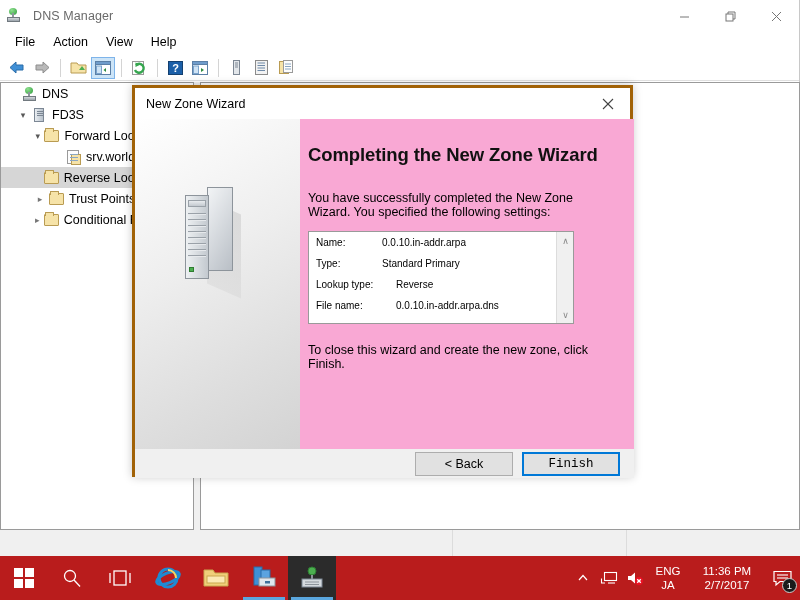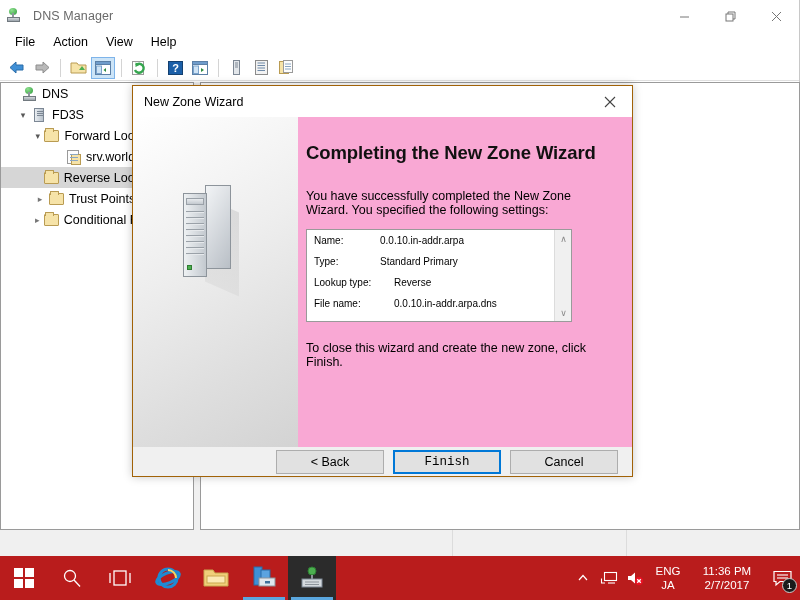--- a/index.html
+++ b/index.html
@@ -152,21 +152,21 @@
     position: absolute; left: 0; top: 530px; width: 800px; height: 26px;
     background: #f0f0f0; display: flex; align-items: center;
   }
   .sb-cell { height: 26px; border-left: 1px solid #dcdcdc; }
 
   
   #wizard {
     position: absolute; left: 132px; top: 85px;
     width: 501px; height: 392px;
     background: #f0f0f0;
-    border: 1px solid #a16207;
+    border: 3px solid #a16207;
     box-shadow: 0 0 9px rgba(0,0,0,.22);
   }
   #wiz-title {
     height: 31px; background: #ffffff; position: relative;
     display: flex; align-items: center;
   }
   #wiz-title .t {
     margin-left: 11px; font-size: 12.5px; color: #000;
   }
   #wiz-close {
@@ -210,21 +210,21 @@
     position: absolute; left: 0; width: 17px; height: 17px;
     display: flex; align-items: center; justify-content: center;
     color: #8a8a8a; font-size: 9px;
   }
   #footer {
     position: absolute; left: 0; top: 361px; width: 499px; height: 29px;
     background: #f0f0f0; display: flex; align-items: center;
     justify-content: flex-end; padding-right: 14px;
   }
   .wbtn {
-    width: 108px; height: 24px; margin-left: 9px;
+    width: 98px; height: 24px; margin-left: 9px;
     font-size: 12.5px; color: #000; background: #e1e1e1;
     border: 1px solid #adadad;
     display: flex; align-items: center; justify-content: center;
     font-family: "Liberation Sans", sans-serif;
   }
   .wbtn.default { border: 2px solid #0078d7; background: #e1e1e1; font-family: Liberation Mono, monospace; }
 
   
   #tower { position: absolute; left: 38px; top: 62px; width: 74px; height: 104px; }
   #tower .shadow {
@@ -562,21 +562,20 @@
       </div>
 
 
       <div class="w-p" style="width:300px;margin-top:19px">To close this wizard and create the new zone, click Finish.</div>
     </div>
   </div>
 
   <div id="footer">
     <div class="wbtn">&lt; Back</div>
     <div class="wbtn default">Finish</div>
-    <div class="wbtn">Cancel</div>
   </div>
 </div>
 
 <div id="taskbar">
 
   <div class="tb-item">
     <svg width="20" height="20" viewBox="0 0 20 20">
       <rect x="0" y="0" width="9" height="9" fill="#fff"></rect>
       <rect x="11" y="0" width="9" height="9" fill="#fff"></rect>
       <rect x="0" y="11" width="9" height="9" fill="#fff"></rect>

